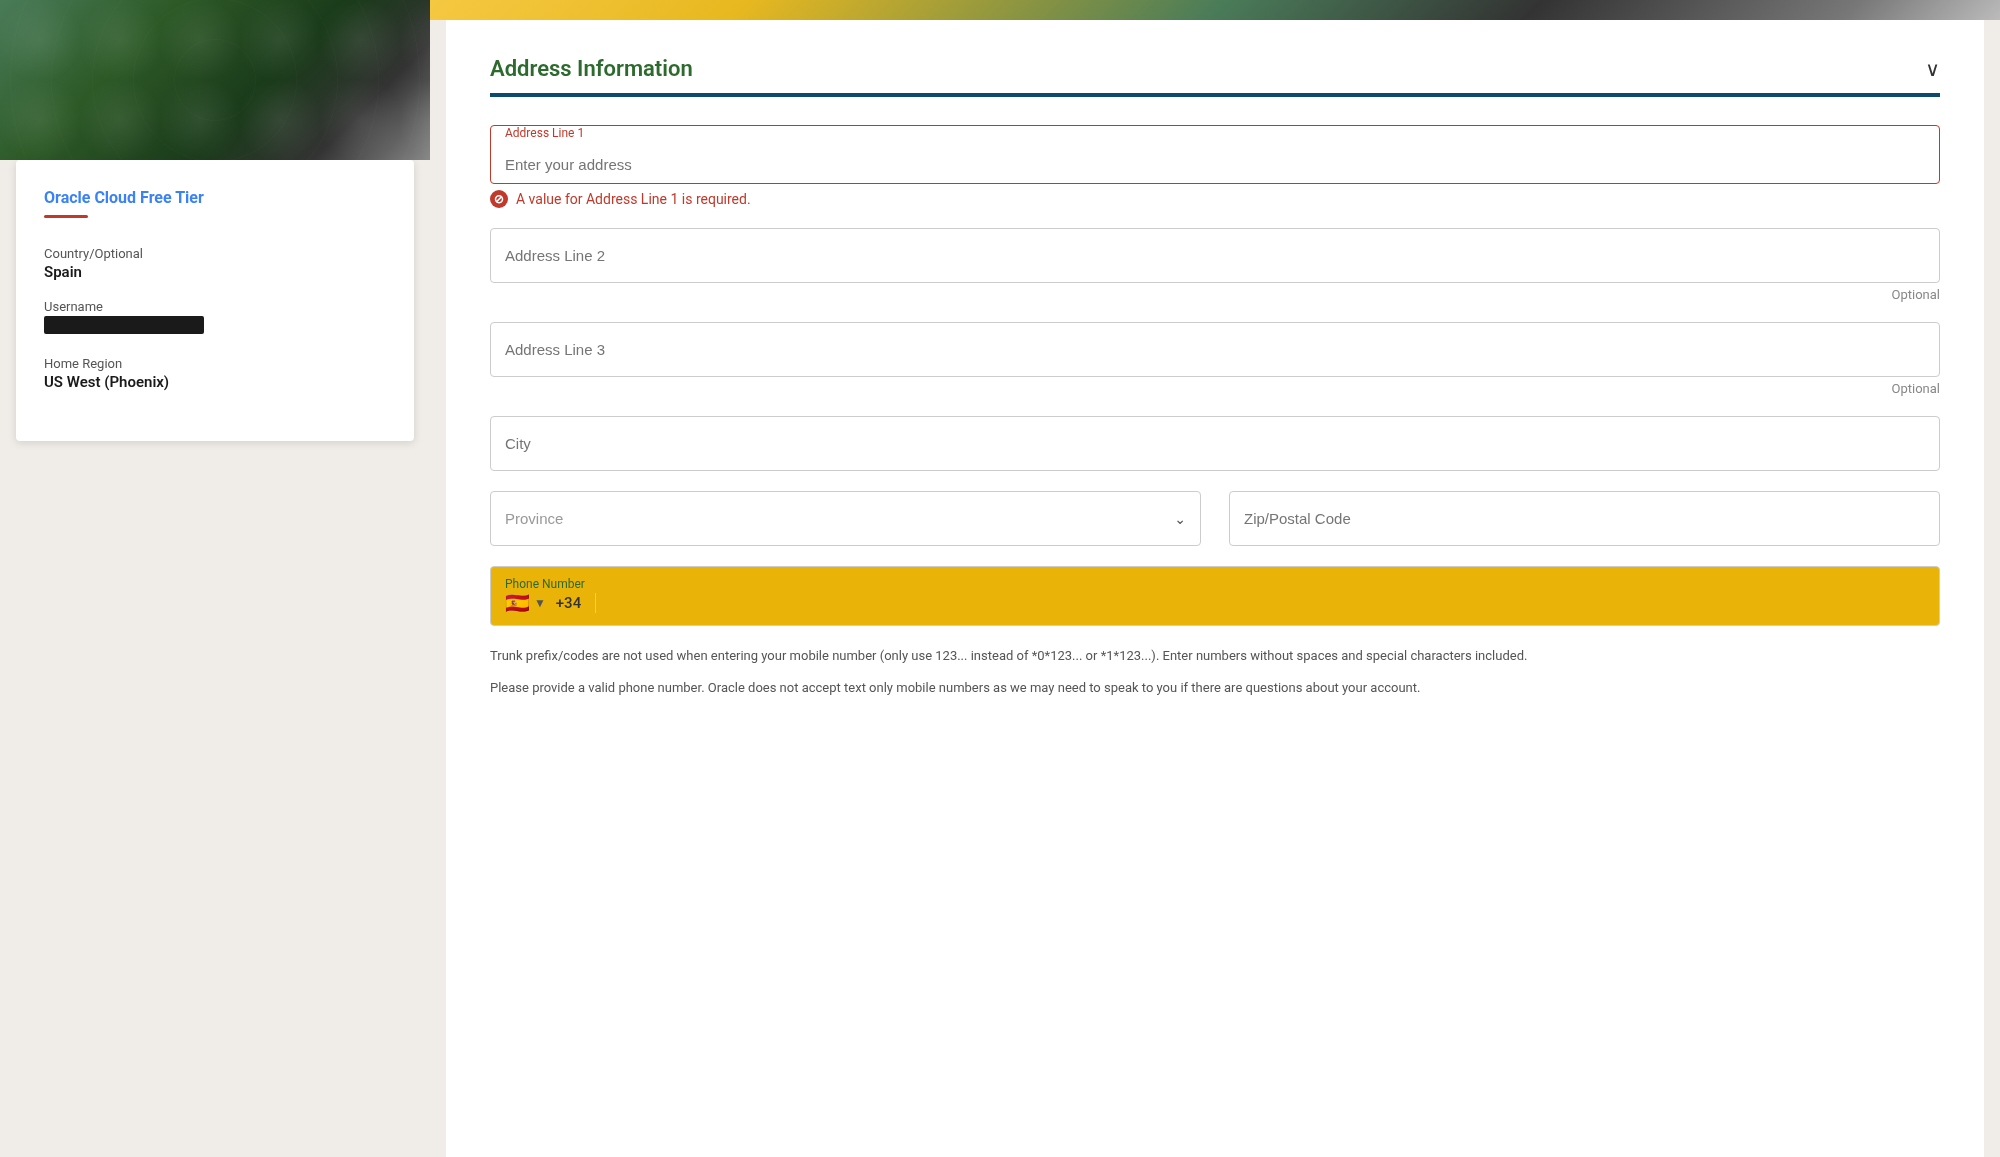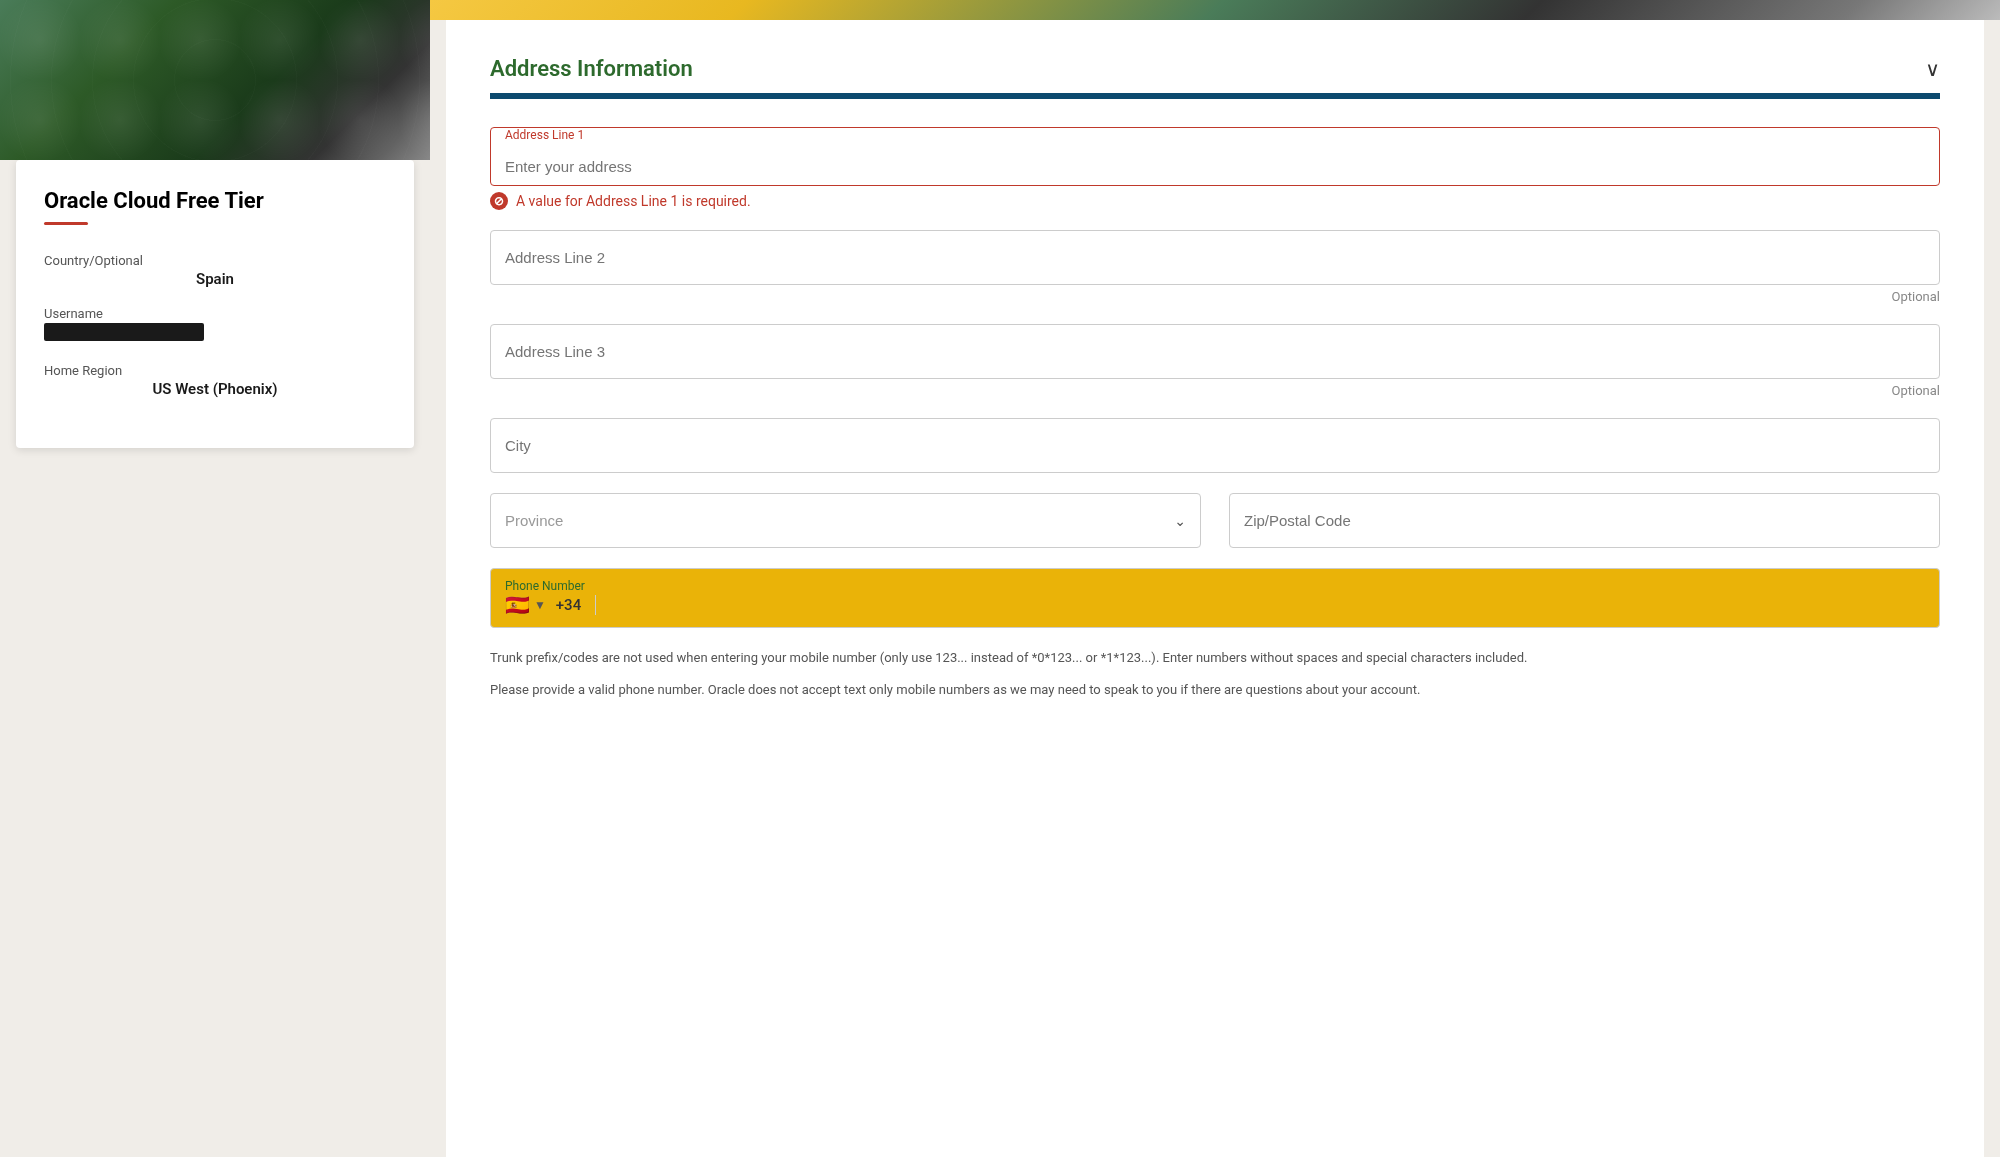--- a/index.html
+++ b/index.html
@@ -40,23 +40,23 @@
 
     .left-panel-card {
       background: #fff;
       border-radius: 4px;
       padding: 28px 28px 32px;
       margin: 0 16px;
       box-shadow: 0 2px 8px rgba(0,0,0,0.12);
     }
 
     .app-title {
-      font-size: 22px;
+      font-size: 16px;
       font-weight: 700;
-      color: #000000;
+      color: #3b82f6;
       margin-bottom: 8px;
       line-height: 1.2;
     }
 
     .title-underline {
       width: 44px;
       height: 3px;
       background-color: #c0392b;
       border-radius: 2px;
       margin-bottom: 28px;
@@ -69,21 +69,20 @@
     .info-label {
       font-size: 13px;
       color: #555;
       margin-bottom: 2px;
     }
 
     .info-value {
       font-size: 15px;
       font-weight: 600;
       color: #1a1a1a;
-      text-align: center;
     }
 
     .info-value-redacted {
       background: #1a1a1a;
       height: 18px;
       border-radius: 2px;
       display: inline-block;
       width: 160px;
     }
 
@@ -114,21 +113,21 @@
       padding: 36px 44px 44px;
       overflow-y: auto;
     }
 
     .section-header {
       display: flex;
       justify-content: space-between;
       align-items: center;
       margin-bottom: 28px;
       padding-bottom: 12px;
-      border-bottom: 6px solid #0c4a6e;
+      border-bottom: 4px solid #0c4a6e;
     }
 
     .section-title {
       font-size: 22px;
       font-weight: 600;
       color: #2d6a2d;
     }
 
     .chevron-icon {
       font-size: 20px;

